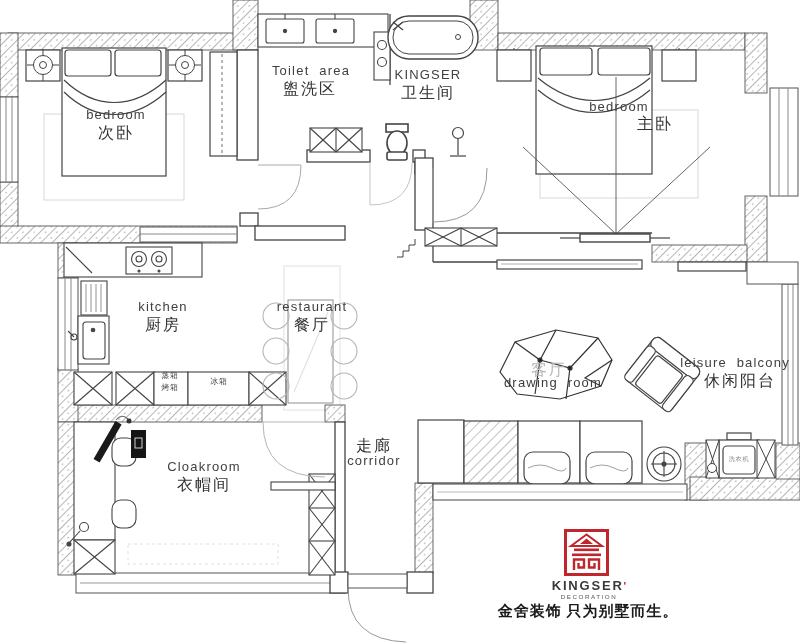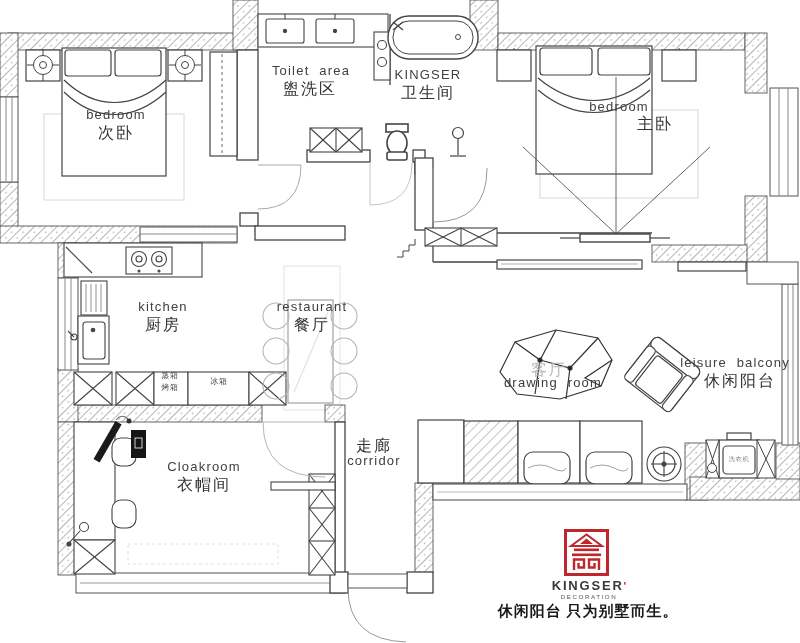--- a/index.html
+++ b/index.html
@@ -448,15 +448,15 @@
       <rect x="1.5" y="1.5" width="42" height="44" fill="none" stroke="#c0272d" stroke-width="3"></rect>
       <path d="M 22.5,5.5 L 7,17 L 38,17 Z" fill="none" stroke="#c0272d" stroke-width="2"></path>
       <path d="M 22.5,9.5 L 16,15 L 29,15 Z" fill="#c0272d" stroke="none"></path>
       <rect x="10" y="19.5" width="25" height="2.6" fill="#c0272d"></rect>
       <rect x="8" y="24.5" width="29" height="2.6" fill="#c0272d"></rect>
       <path d="M 10,41 V 30.5 H 20 V 38.5 H 14.5 V 34" fill="none" stroke="#c0272d" stroke-width="2.4"></path>
       <path d="M 35,41 V 30.5 H 25 V 38.5 H 30.5 V 34" fill="none" stroke="#c0272d" stroke-width="2.4"></path>
     </svg>
     <div class="lbl" style="left:589px;top:585px;"><span class="brand-name">KINGSER</span><span class="brand-mark">'</span></div>
     <div class="lbl brand-sub" style="left:589px;top:597px;">DECORATION</div>
-    <div class="lbl slogan" style="left:588px;top:611px;">休闲阳台 只为别墅而生。</div>
+    <div class="lbl slogan" style="left:588px;top:611px;">金舍装饰 只为别墅而生。</div>
   </div>
 </div>
 
 </body></html>

